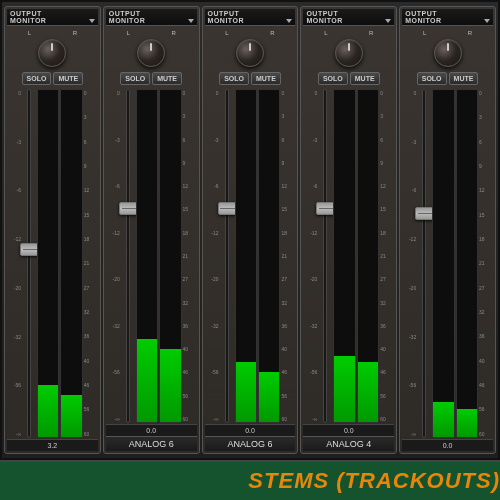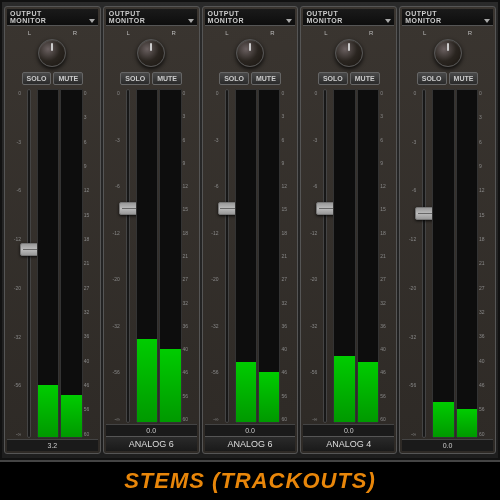--- a/index.html
+++ b/index.html
@@ -146,22 +146,22 @@
       font-size: 9px;
       color: #ddd;
       text-align: center;
       padding: 2px 0;
       width: 100%;
       background: linear-gradient(180deg, #2a2a2a, #1a1a1a);
       border-top: 1px solid #555;
     }
 
     .stems-banner {
-      background: #000000;
-      text-align: center;
+      background: #14532d;
+      text-align: right;
       padding: 6px 0;
       border-top: 2px solid #444;
     }
 
     .stems-title {
       font-size: 22px;
       font-weight: bold;
       color: #e8860a;
       text-transform: uppercase;
       letter-spacing: 1px;

